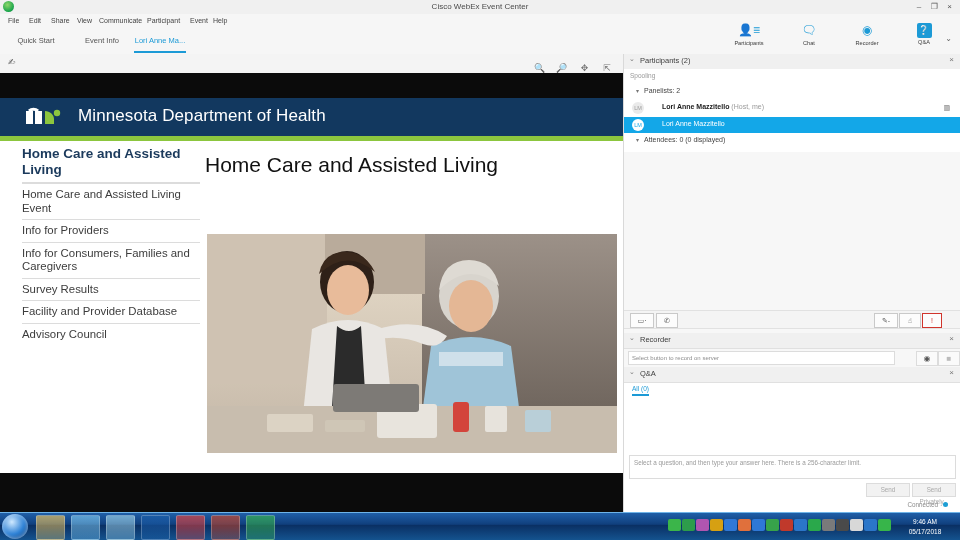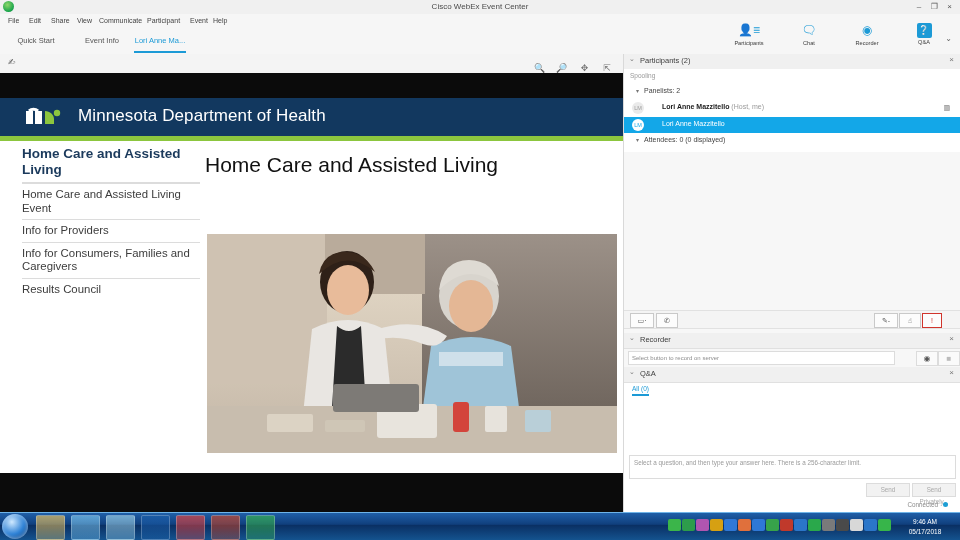--- a/index.html
+++ b/index.html
@@ -198,21 +198,23 @@
         <div class="txt">Minnesota Department of Health</div>
       </div>
       <div class="greenbar"></div>
 
       <div class="navcol" id="navcol">
           <div class="nav-title">Home Care and Assisted Living</div>
           <div class="nav-sep"></div>
           <div class="nav-item">Home Care and Assisted Living Event</div>
           <div class="nav-item">Info for Providers</div>
           <div class="nav-item">Info for Consumers, Families and Caregivers</div>
-          <div class="nav-item">Results Council</div>
+          <div class="nav-item">Survey Results</div>
+          <div class="nav-item">Facility and Provider Database</div>
+          <div class="nav-item">Advisory Council</div>
         </div>
 
       <div class="slidetitle">Home Care and Assisted Living</div>
 
       <div class="photo">
         <svg width="410" height="219" viewBox="0 0 410 219">
           <defs>
             <linearGradient id="bg" x1="0" y1="0" x2="0" y2="1">
               <stop offset="0%" stop-color="#e8ddcb"></stop>
                 <stop offset="100%" stop-color="#c3b6a6"></stop>

